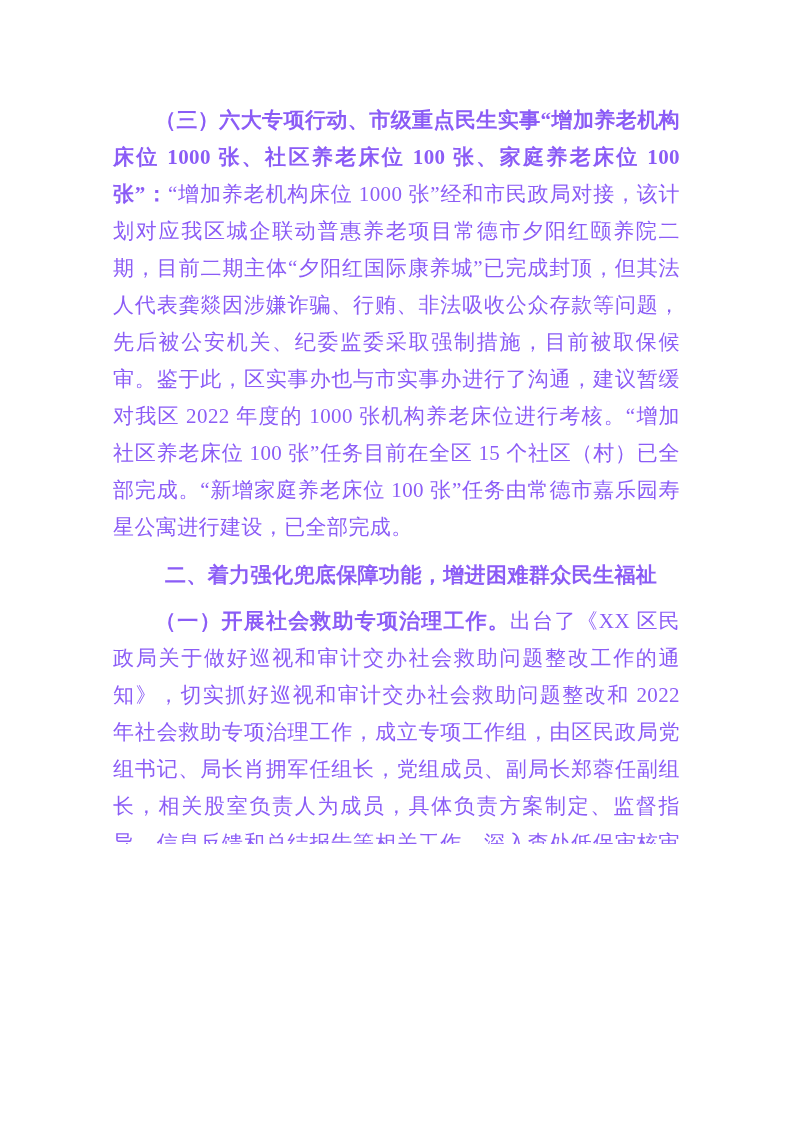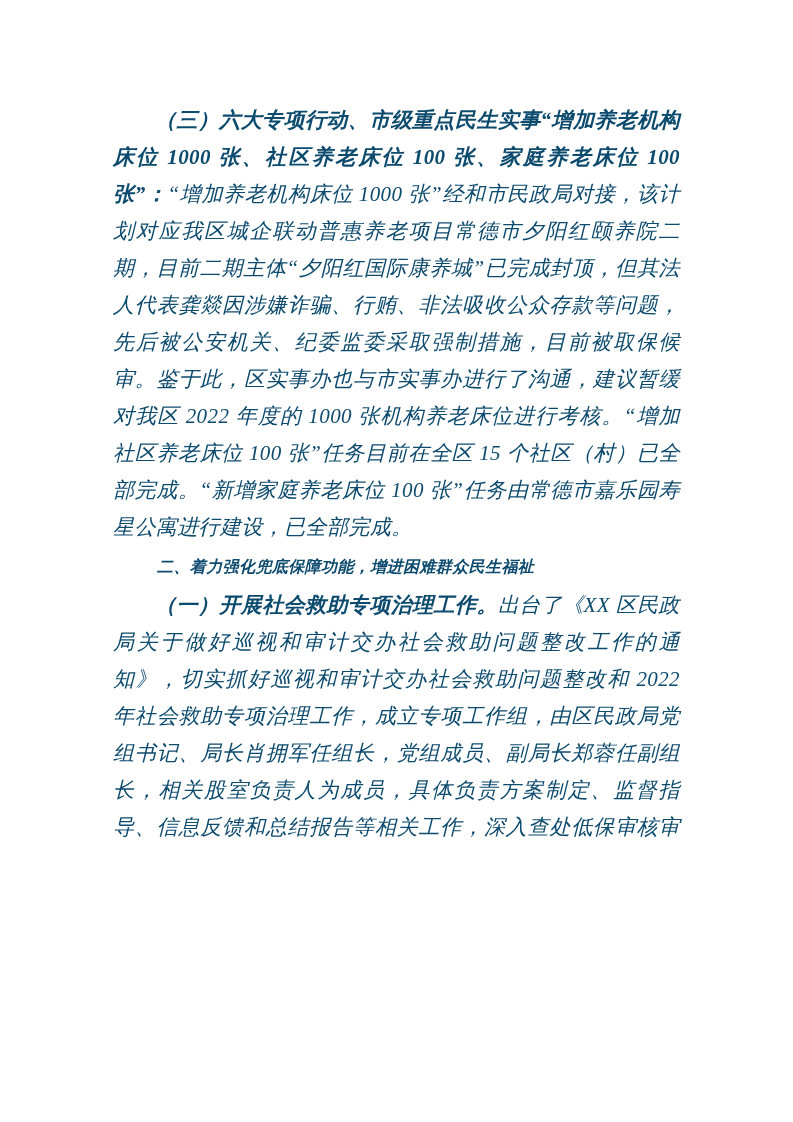--- a/index.html
+++ b/index.html
@@ -5,23 +5,22 @@
   html, body {
     margin: 0;
     padding: 0;
     background: #ffffff;
   }
   .page {
     position: relative;
     width: 793px;
     height: 844px;
     background: #ffffff;
-    color: #0c4a6e;
+    color: #8b5cf6;
     overflow: hidden;
-    font-style: italic;
   }
   .content {
     position: absolute;
     left: 113px;
     top: 102px;
     width: 567px;
   }
   .body-para {
     margin: 0;
     font-family: "Liberation Serif", "DejaVu Serif", serif;
@@ -30,23 +29,23 @@
     text-align: justify;
     text-justify: inter-ideograph;
     text-indent: 42px;
     letter-spacing: 0.4px;
     word-break: break-all;
   }
   .bold-lead {
     font-weight: bold;
   }
   .section-heading {
-    margin: 2px;
+    margin: 10px;
     font-family: "Liberation Sans", "DejaVu Sans", sans-serif;
-    font-size: 16px;
+    font-size: 21px;
     line-height: 37px;
     font-weight: bold;
     text-indent: 42px;
     letter-spacing: 0.4px;
     white-space: nowrap;
   }
 </style>
 </head>
 <body>
 

